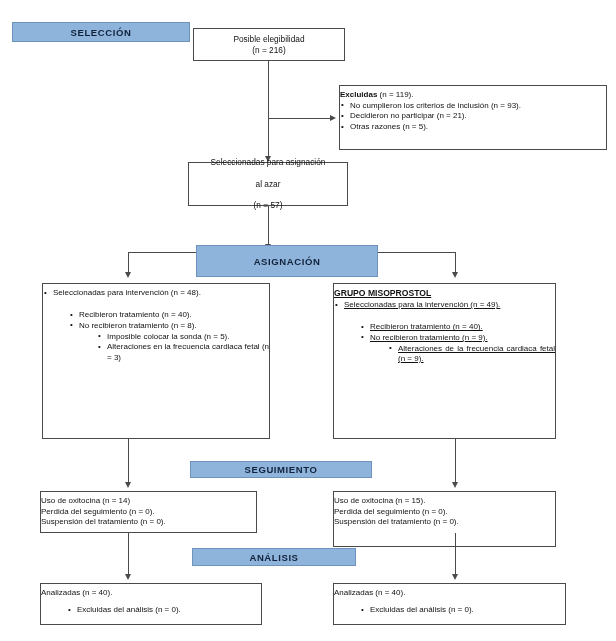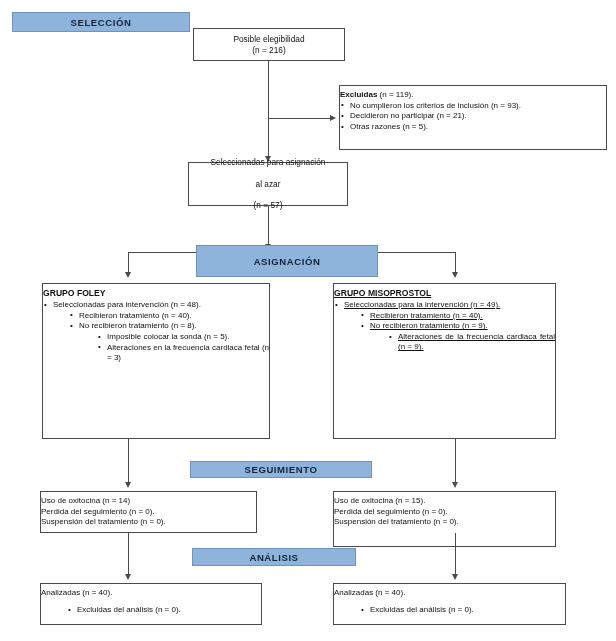--- a/index.html
+++ b/index.html
@@ -77,21 +77,21 @@
     margin: 0 0 0.5px 0;
     text-align: justify;
   }
   ul.lvl > li::before {
     content: "\2022";
     position: absolute;
     left: 1px;
     top: -0.5px;
     font-size: 8px;
   }
-  ul.lvl.ind1 { margin-left: 26px; }
+  ul.lvl.ind1 { margin-left: 26px; margin-top: 12px; }
   ul.lvl.ind2 { margin-left: 54px; }
 
   .plainline {
     display: block;
     margin: 0 0 0.5px 0;
   }
   .subline {
     display: block;
     margin-left: 26px;
     position: relative;
@@ -130,21 +130,21 @@
     border-top: 3.5px solid transparent;
     border-bottom: 3.5px solid transparent;
     border-left: 6px solid #4a4a4a;
   }
 </style>
 </head>
 <body>
 
 <div id="canvas">
 
-  <div class="phase-bar" style="left:12px; top:12px; width:178px; height:20px;text-align:center;">
+  <div class="phase-bar" style="left:12px; top:22px; width:178px; height:20px;text-align:center;">
     <span>SELECCIÓN</span>
   </div>
 
   <div class="fbox centered" style="left:193px; top:28px; width:152px; height:33px;">
     <span>Posible elegibilidad</span>
     <span>(n = 216)</span>
   </div>
 
   <div class="vline" style="left:268px; top:61px; height:100px;"></div>
 
@@ -175,21 +175,20 @@
   <div class="vline" style="left:128px; top:252px; height:22px;"></div>
   <div class="vline" style="left:455px; top:252px; height:22px;"></div>
   <div class="arrow-down" style="left:124.5px; top:272px;"></div>
   <div class="arrow-down" style="left:451.5px; top:272px;"></div>
 
   <div class="phase-bar" style="left:196px; top:245px; width:182px; height:32px;">
     <span>ASIGNACIÓN</span>
   </div>
 
   <div class="fbox" style="left:42px; top:283px; width:228px; height:156px;">
-    <span class="title">GRUPO FOLEY</span>
     <ul class="lvl">
       <li>Seleccionadas para intervención (n = 48).</li>
     </ul>
     <ul class="lvl ind1">
       <li>Recibieron tratamiento (n = 40).</li>
       <li>No recibieron tratamiento (n = 8).</li>
     </ul>
     <ul class="lvl ind2">
       <li>Imposible colocar la sonda (n = 5).</li>
       <li>Alteraciones en la frecuencia cardiaca fetal (n = 3)</li>

